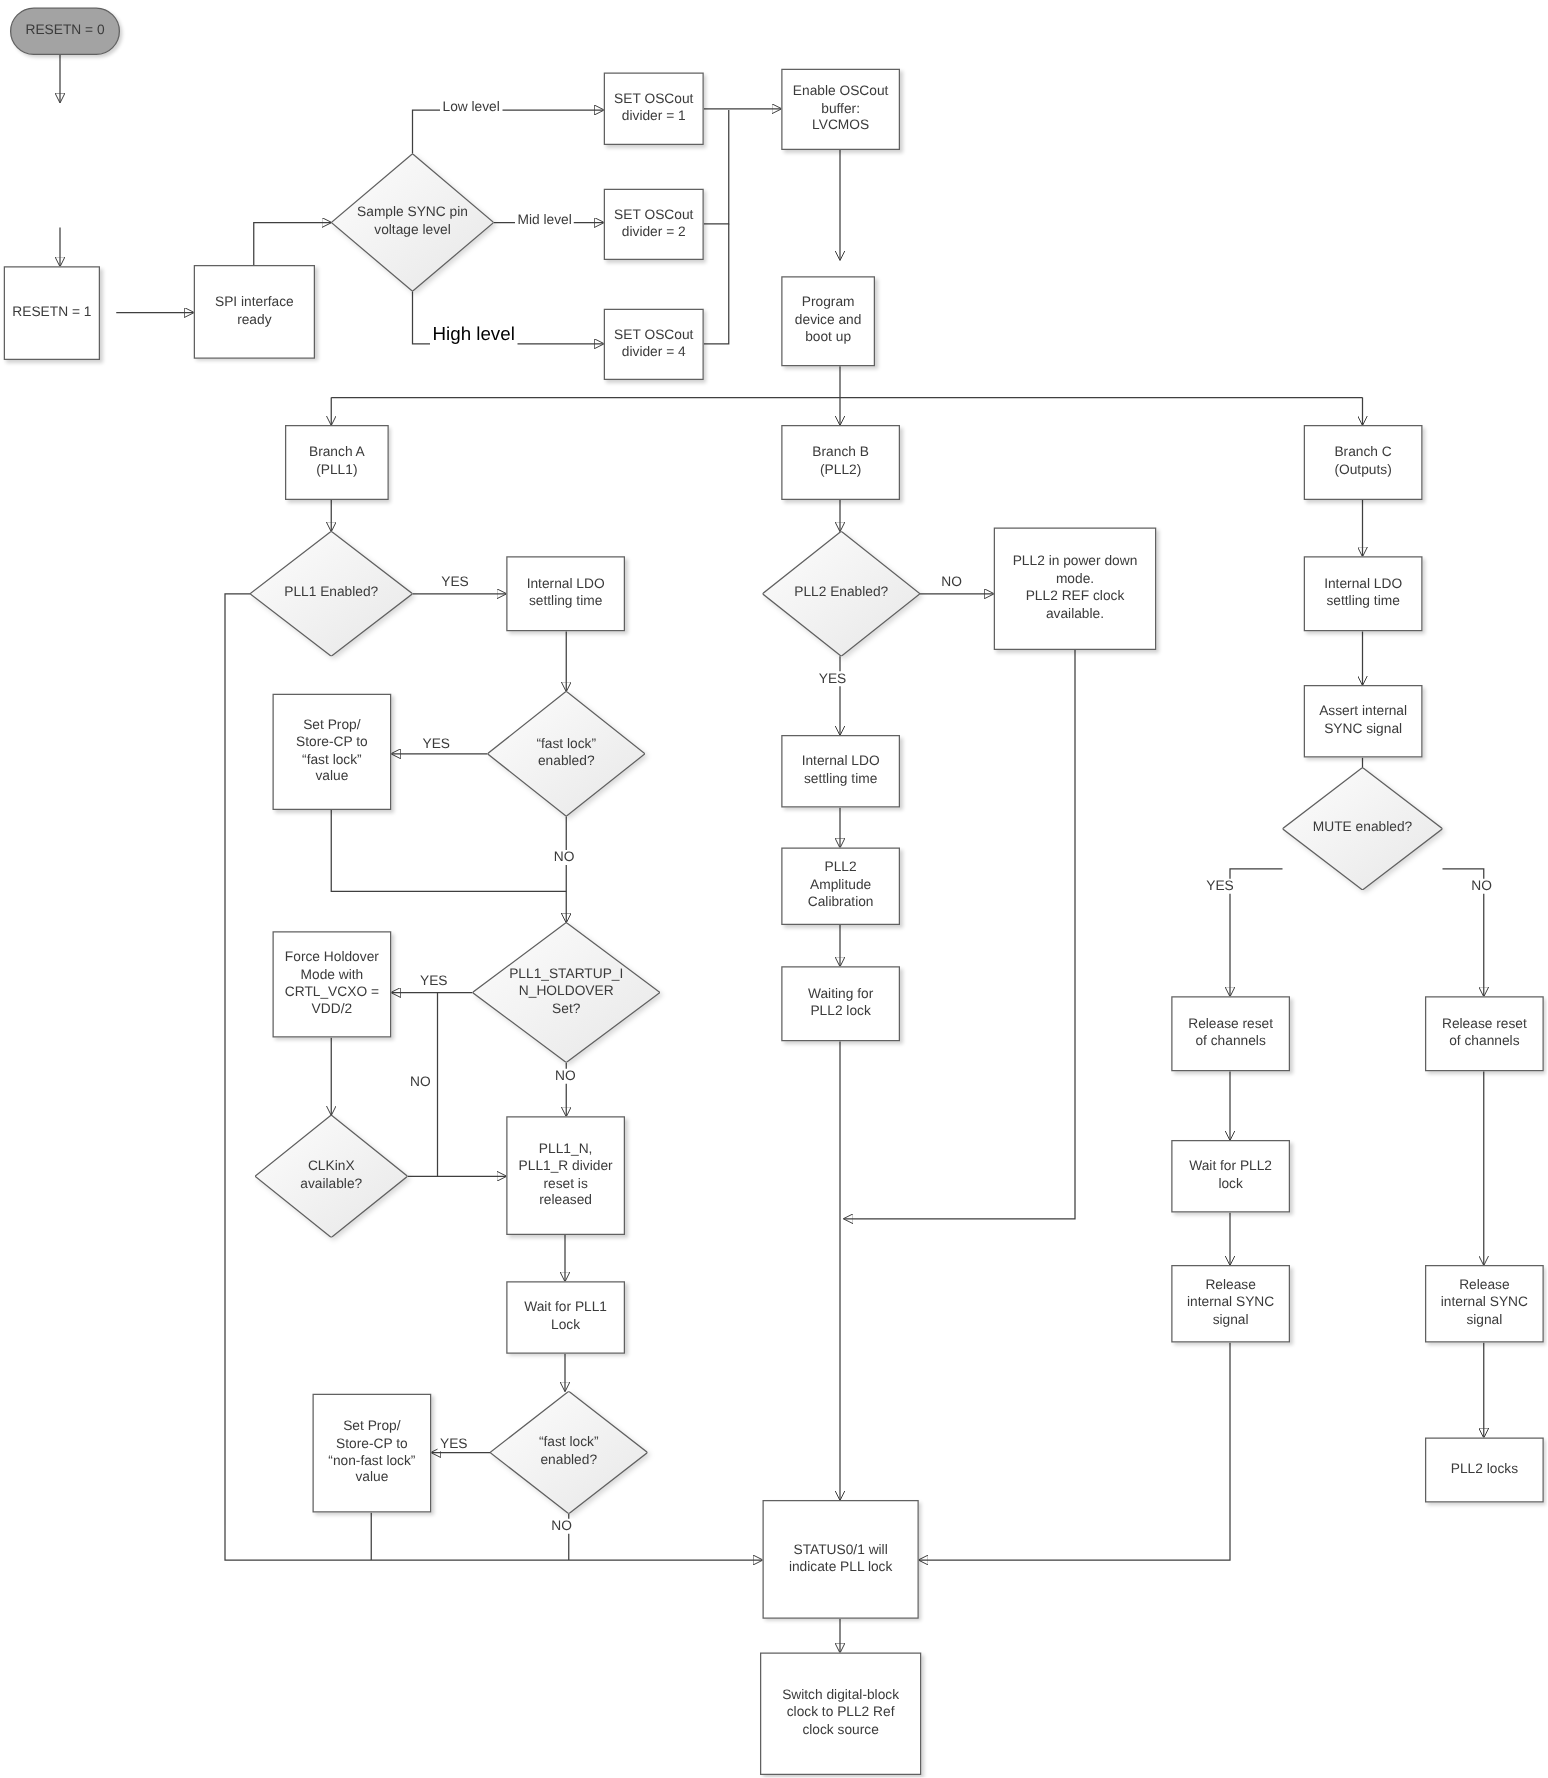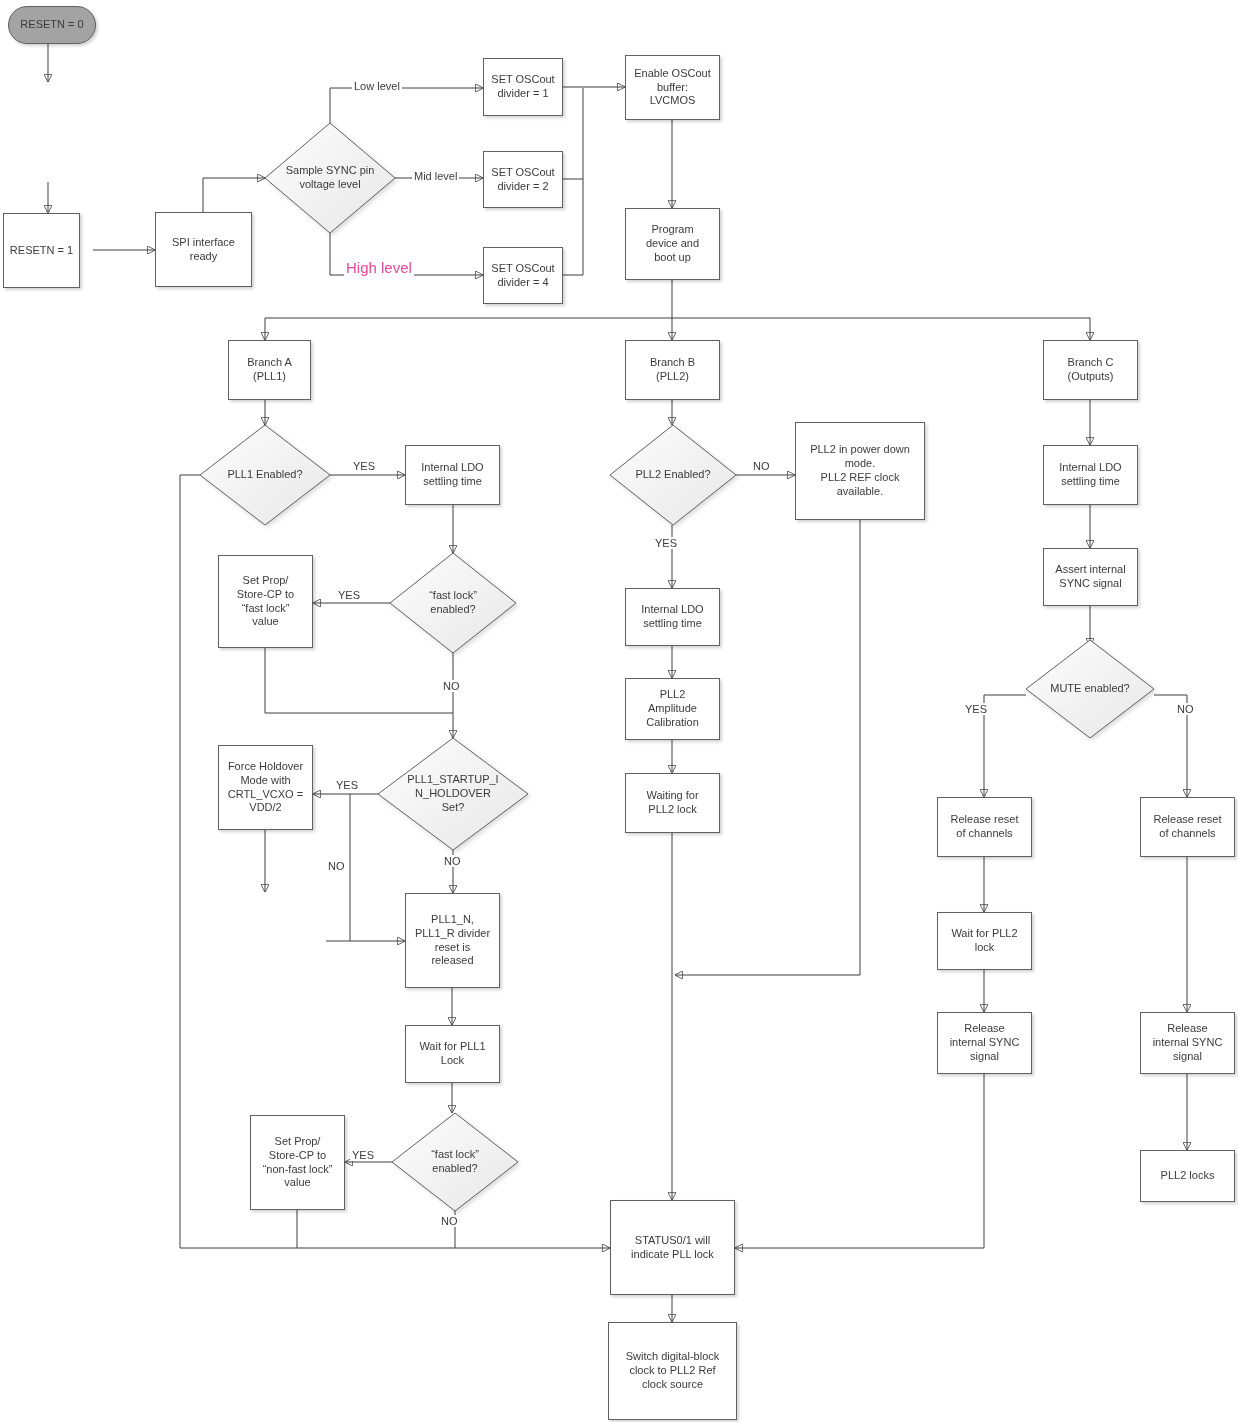--- a/index.html
+++ b/index.html
@@ -15,21 +15,21 @@
           box-shadow:2px 2px 3px rgba(0,0,0,0.18); }
   .terminator { background:#a3a3a3; border:1px solid #616161; border-radius:19px;
           box-shadow:2px 2px 3px rgba(0,0,0,0.18); }
   .diamond { background:transparent; }
   .diamond .shape { position:absolute; left:0; top:0; width:100%; height:100%;
           filter:drop-shadow(2px 2px 2px rgba(0,0,0,0.15)); }
   .diamond .shape polygon { fill:url(#dgrad) #f3f3f3; stroke:#616161; stroke-width:1; }
   .diamond .txt { max-width:86%; }
   .elabel { position:absolute; font-size:11px; color:#3b3b3b; background:#ffffff;
           padding:0 2px; z-index:3; white-space:nowrap; }
-  .elabel.big { font-size:15px; color:#ec4899; }
+  .elabel.big { font-size:15px; color:#000000; }
 </style>
 </head>
 <body>
 
 <div class="canvas">
 
   <svg class="wires" width="1238" height="1422" viewBox="0 0 1238 1422">
     <defs>
       <linearGradient id="dgrad" x1="0%" y1="0%" x2="100%" y2="100%">
         <stop offset="0%" stop-color="#fdfdfd"></stop>
@@ -121,21 +121,21 @@
     </div>
   <div class="node rect" style="left:483px;top:247px;width:80px;height:57px">
       <span class="txt">SET OSCout
 divider = 4</span>
     </div>
   <div class="node rect" style="left:625px;top:55px;width:95px;height:65px">
       <span class="txt">Enable OSCout
 buffer:
 LVCMOS</span>
     </div>
-  <div class="node rect" style="left:625px;top:208px;width:95px;height:72px">
+  <div class="node rect" style="left:625px;top:221px;width:75px;height:72px">
       <span class="txt">Program
 device and
 boot up</span>
     </div>
 
   <div class="node rect" style="left:228px;top:340px;width:83px;height:60px">
       <span class="txt">Branch A
 (PLL1)</span>
     </div>
   <div class="node rect" style="left:625px;top:340px;width:95px;height:60px">
@@ -180,20 +180,27 @@
 N_HOLDOVER
 Set?</span>
   </div>
   <div class="node rect" style="left:218px;top:745px;width:95px;height:85px">
       <span class="txt">Force Holdover
 Mode with
 CRTL_VCXO =
 VDD/2</span>
     </div>
 
+  <div class="node diamond" style="left:204px;top:892px;width:122px;height:98px">
+    <svg class="shape" viewBox="0 0 100 100" preserveAspectRatio="none">
+        <polygon points="50,0 100,50 50,100 0,50" vector-effect="non-scaling-stroke"></polygon>
+      </svg>
+    <span class="txt" style="max-width:72px">CLKinX
+available?</span>
+  </div>
   <div class="node rect" style="left:405px;top:893px;width:95px;height:95px">
       <span class="txt">PLL1_N,
 PLL1_R divider
 reset is
 released</span>
     </div>
   <div class="node rect" style="left:405px;top:1025px;width:95px;height:58px">
       <span class="txt">Wait for PLL1
 Lock</span>
     </div>
@@ -240,21 +247,21 @@
 
   <div class="node rect" style="left:1043px;top:445px;width:95px;height:60px">
       <span class="txt">Internal LDO
 settling time</span>
     </div>
   <div class="node rect" style="left:1043px;top:548px;width:95px;height:58px">
       <span class="txt">Assert internal
 SYNC signal</span>
     </div>
 
-  <div class="node diamond" style="left:1026px;top:640px;width:128px;height:98px">
+  <div class="node diamond" style="left:1026px;top:614px;width:128px;height:98px">
     <svg class="shape" viewBox="0 0 100 100" preserveAspectRatio="none">
         <polygon points="50,0 100,50 50,100 0,50" vector-effect="non-scaling-stroke"></polygon>
       </svg>
     <span class="txt">MUTE enabled?</span>
   </div>
 
   <div class="node rect" style="left:937px;top:797px;width:95px;height:60px">
       <span class="txt">Release reset
 of channels</span>
     </div>

